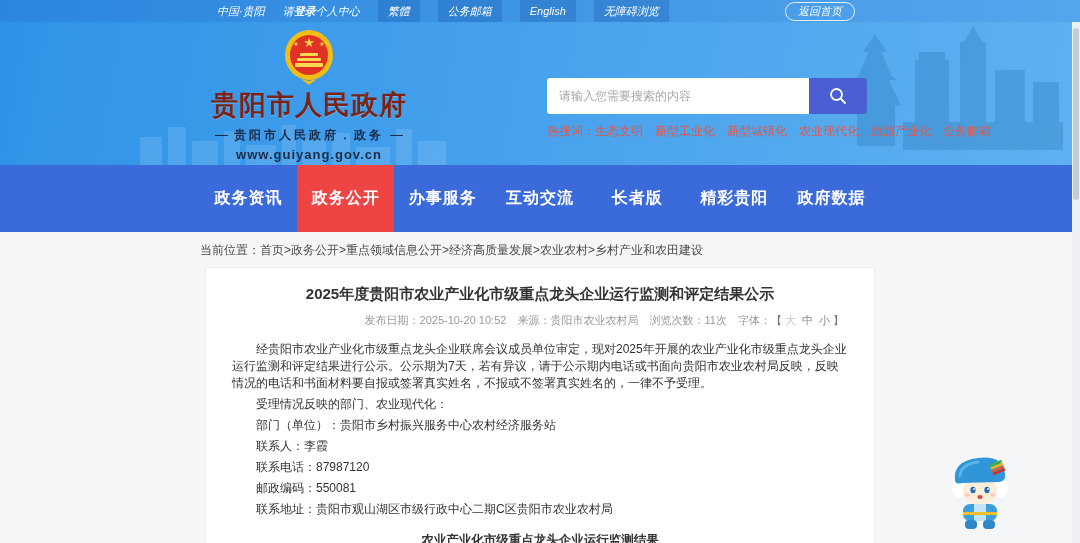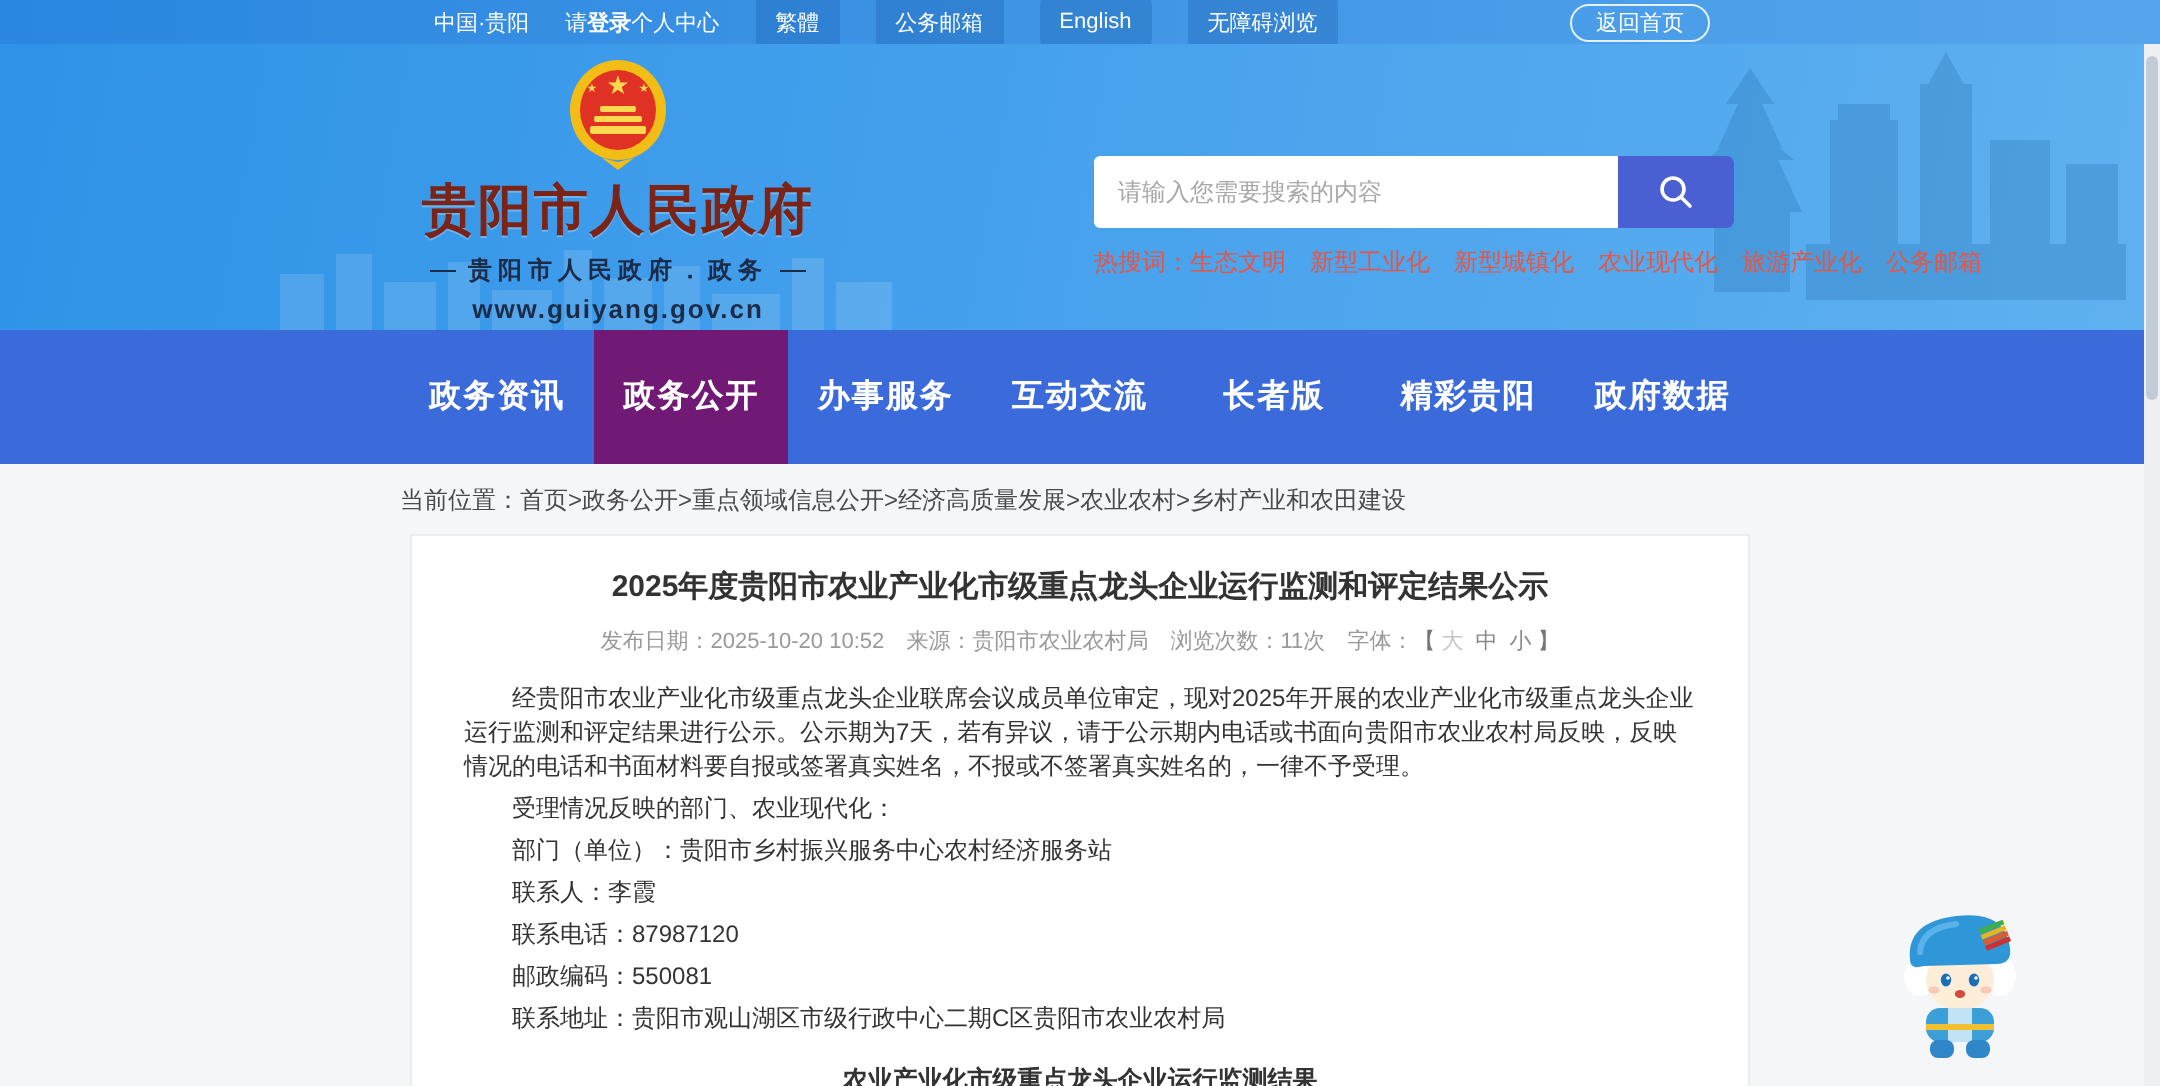--- a/index.html
+++ b/index.html
@@ -5,21 +5,21 @@
   * { margin:0; padding:0; box-sizing:border-box; }
   html,body { width:1080px; height:543px; overflow:hidden; }
   body {
     font-family:"Liberation Sans","DejaVu Sans",sans-serif;
     background:#f5f6f8; position:relative; color:#333;
   }
 
   
   .topbar { height:22px; background:linear-gradient(90deg,#2a86df,#55a5ec); position:relative; }
   .topbar-inner { width:690px; margin:0 auto; height:100%; display:flex; align-items:center; position:relative; }
-  .topbar-inner > * { margin-right:18px; }
+  .topbar-inner > * { margin-right:18px;font-style:italic; }
   .top-link { color:#fff; font-size:11px; text-decoration:none; white-space:nowrap; cursor:pointer; }
   .top-link b { font-weight:bold; }
   .top-badge { color:#fff; font-size:11px; background:rgba(10,70,150,.22); border-radius:10px; padding:12px 10px; cursor:pointer; white-space:nowrap; }
   .back-home { position:absolute; right:12px; top:2px; color:#fff; font-size:11px; border:1px solid rgba(255,255,255,.85); border-radius:10px; padding:1px 12px; cursor:pointer; background:transparent; }
   .topbar-left-pad { margin-left:22px; }
 
   
   .banner { height:143px; background:linear-gradient(100deg,#2e93e7 0%,#45a0ec 45%,#5fb1f0 100%); position:relative; overflow:hidden; }
   .banner-inner { width:690px; margin:0 auto; height:100%; position:relative; }
   .skyline-right { position:absolute; right:0; top:0; pointer-events:none; }
@@ -38,29 +38,29 @@
   .search-input::placeholder { color:#a8a8a8; }
   .search-btn { width:58px; background:#4a5fd2; border:none; border-radius:0 4px 4px 0; cursor:pointer; display:flex; align-items:center; justify-content:center; }
   .hot-row { margin-top:9px; font-size:12px; white-space:nowrap; }
   .hot-label { color:#e85442; }
   .hot-word { color:#e85442; text-decoration:none; margin-right:12px; cursor:pointer; }
 
   
   .navbar { height:67px; background:#3b6ada; }
   .nav-inner { width:680px; margin:0 auto; height:100%; display:flex; }
   .nav-item { flex:1; color:#fff; font-size:16px; font-weight:bold; display:flex; align-items:center; justify-content:center; cursor:pointer; letter-spacing:1px; }
-  .nav-item.active { background:#701a75; }
+  .nav-item.active { background:#ef4444; }
 
   
   .breadcrumb-row { width:690px; margin:0 auto; padding:10px 0 8px 5px; font-size:12px; color:#4a4a4a; }
 
   
   .card { width:670px; margin:0 auto; background:#fff; border:1px solid #ececec; padding:16px 26px 30px; min-height:300px; }
   .article-title { text-align:center; font-size:15px; font-weight:bold; color:#333; line-height:20px; }
-  .article-meta { text-align:center; font-size:11px; color:#999; margin-top:9px; }
+  .article-meta { text-align:right; font-size:11px; color:#999; margin-top:9px; }
   .article-meta .mi { margin:0 4px; }
   .font-bracket { color:#777; }
   .font-size-option { margin:0 3px; cursor:pointer; color:#888; }
   .font-size-option.large { color:#c6c6c6; }
 
   .paragraphs { margin-top:13px; }
   .paragraphs p { font-size:12px; color:#333; line-height:17px; text-indent:2em; margin-bottom:4px; }
 
   .table-caption { text-align:center; font-size:12.5px; font-weight:bold; color:#333; margin:14px 0 7px; }
   table.monitor { width:100%; border-collapse:collapse; }

